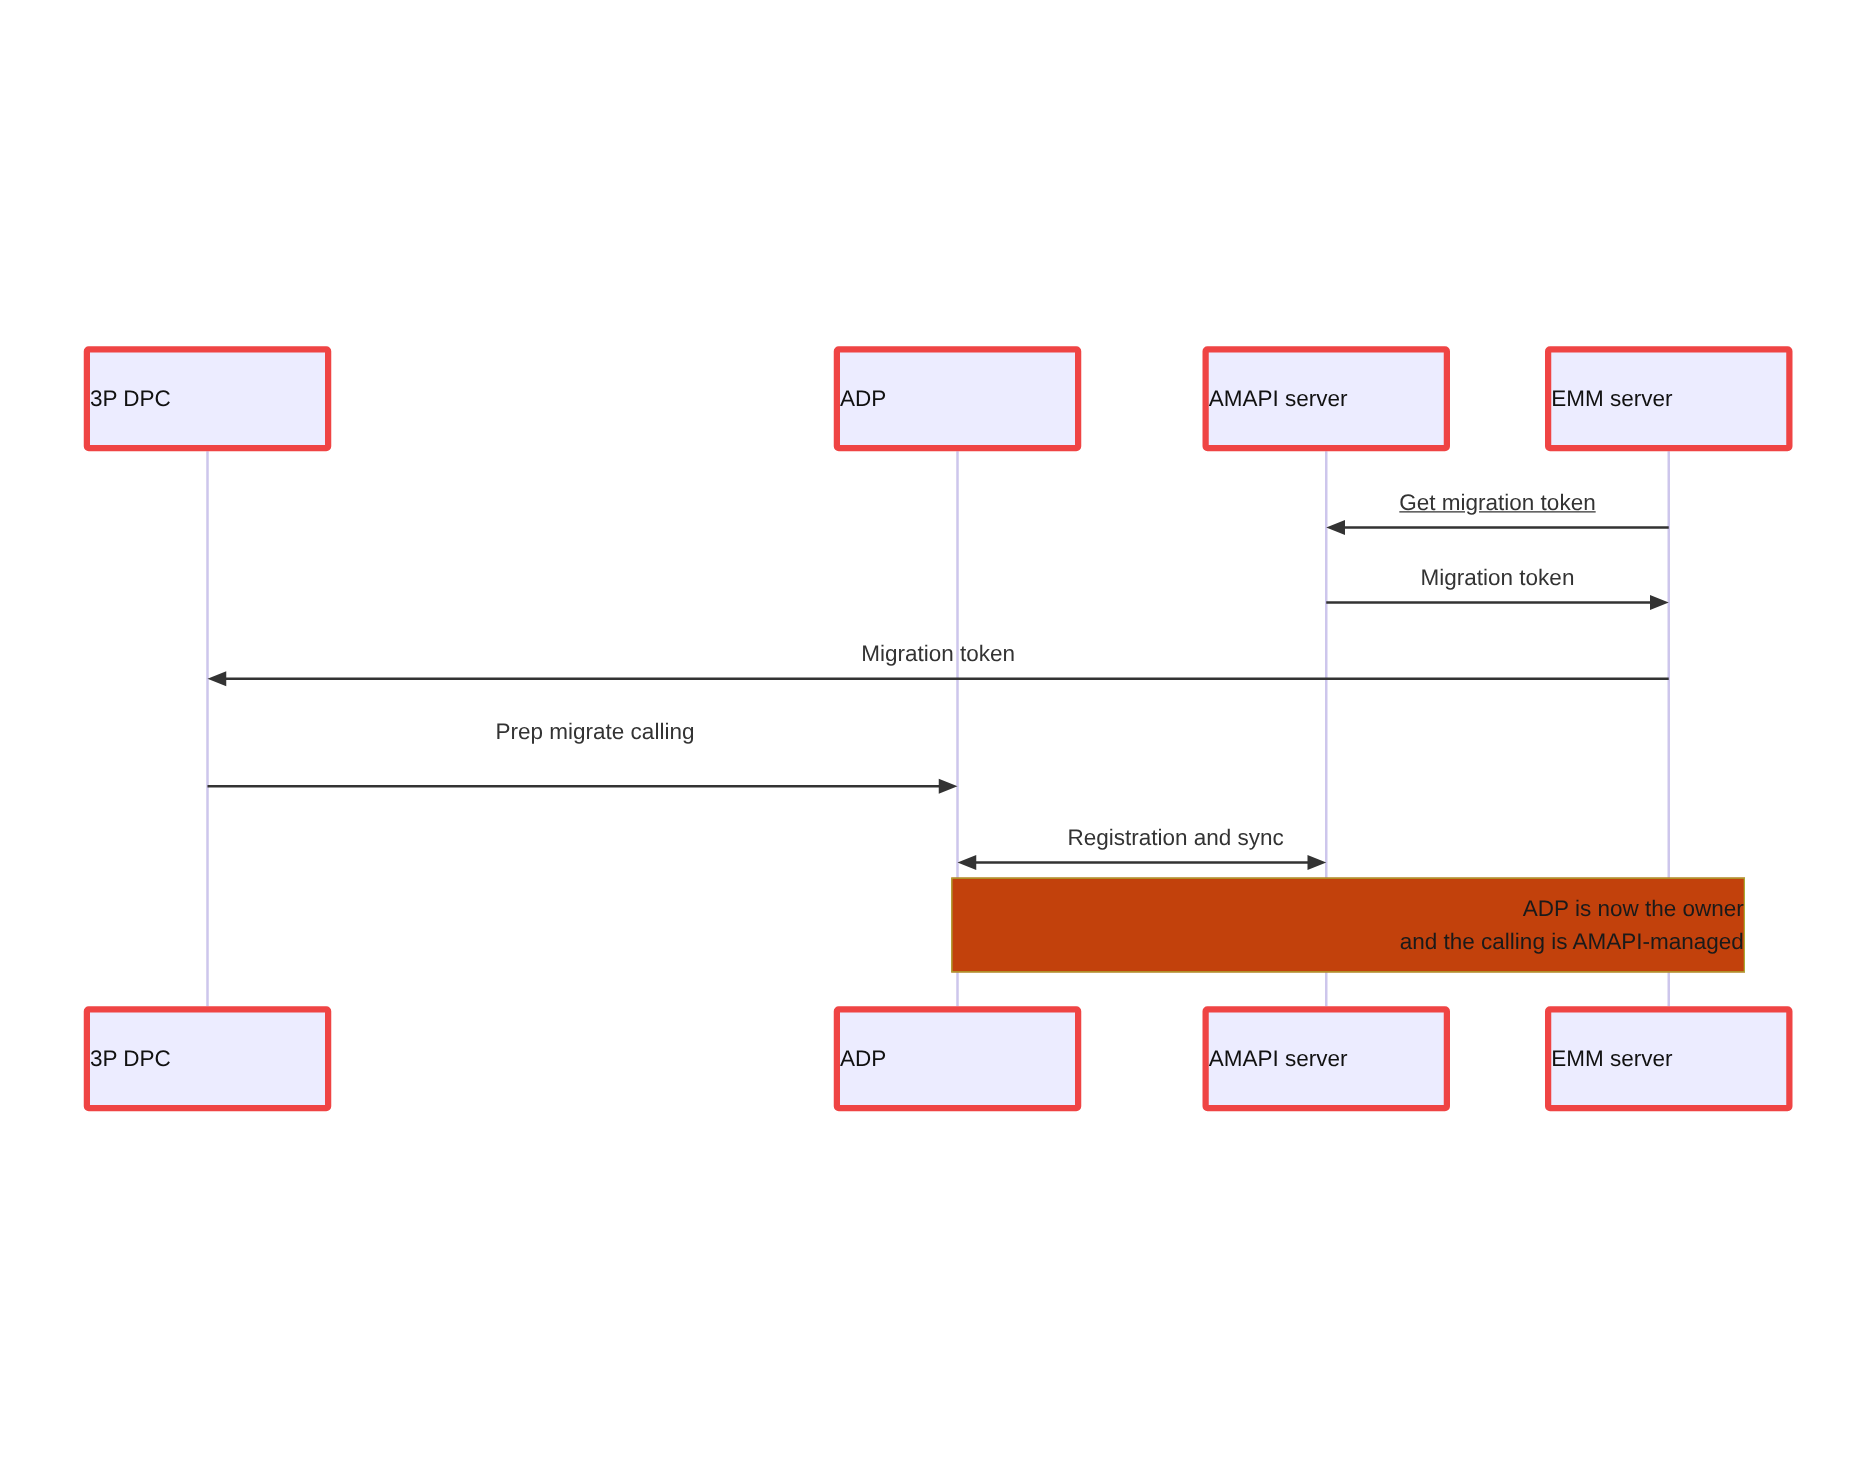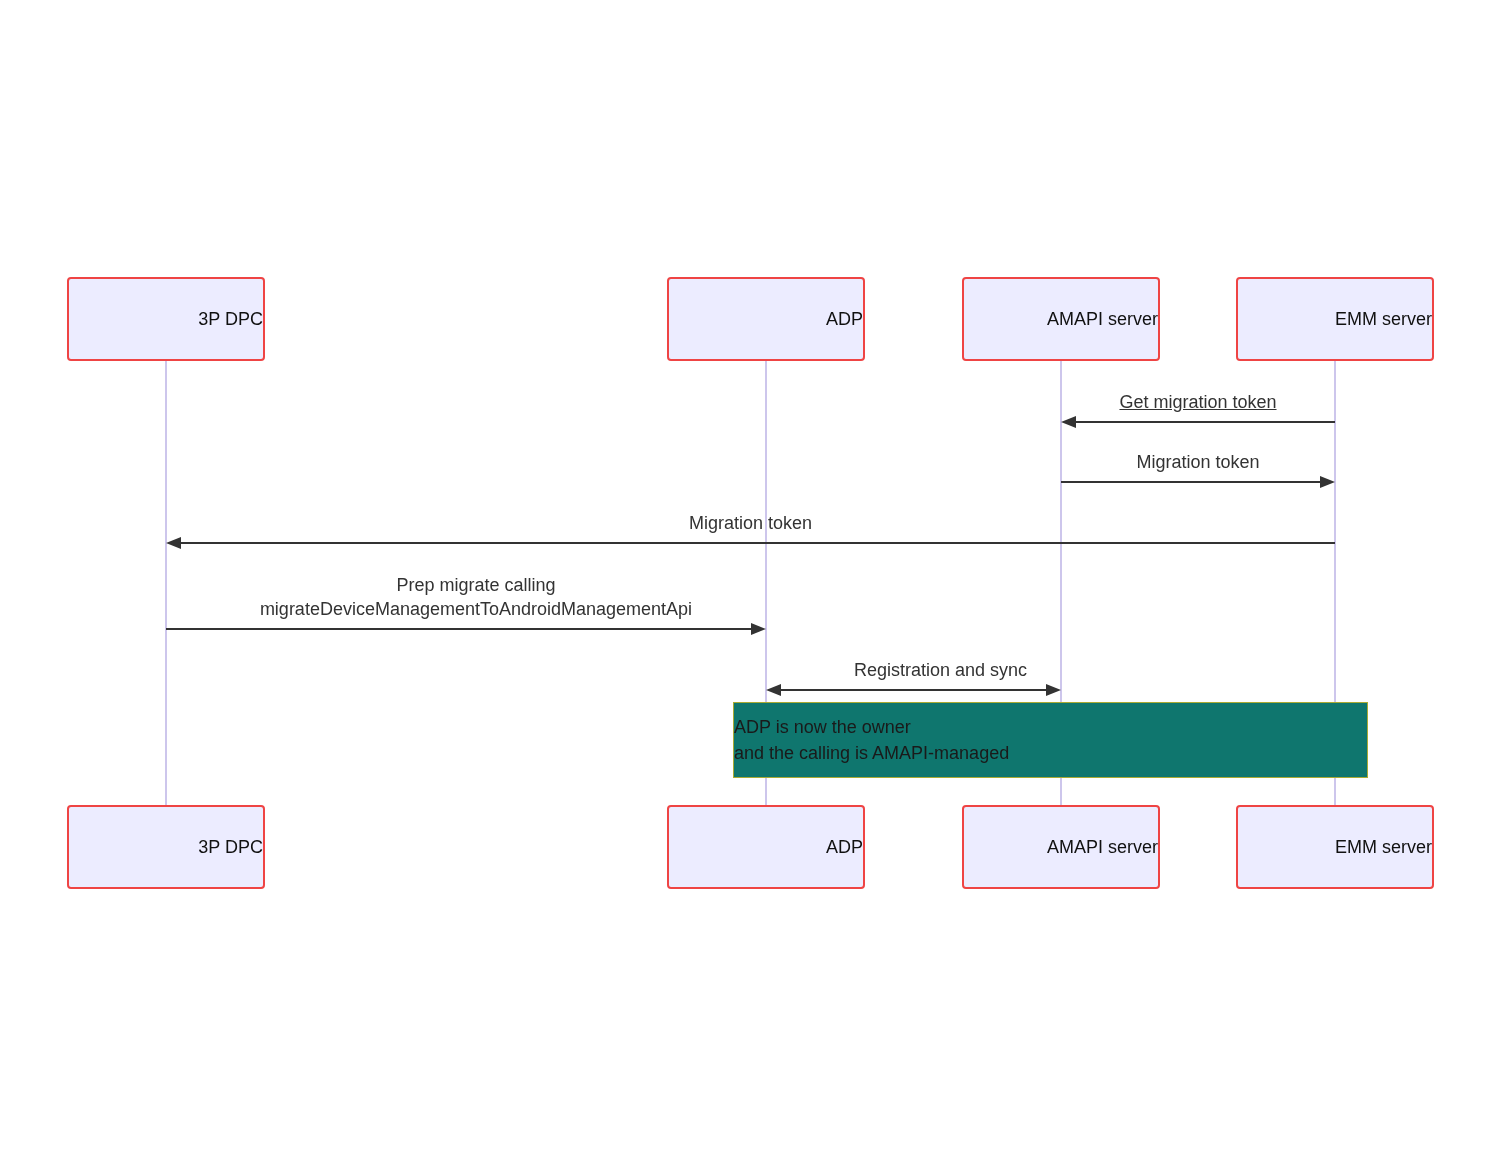--- a/index.html
+++ b/index.html
@@ -17,28 +17,27 @@
     top: 361px;
     height: 444px;
     width: 2px;
     background: #CDC6EC;
   }
   .actor {
     position: absolute;
     width: 198px;
     height: 84px;
     background: #ECECFF;
-    border: 2px solid #ef4444;
+    border: 5px solid #ef4444;
     border-radius: 4px;
     display: flex;
     align-items: center;
-    justify-content: flex-end;
+    justify-content: flex-start;
     font-size: 18px;
     color: #111111;
-    padding-left: 46px;
   }
   .actor.top { top: 277px; }
   .actor.bottom { top: 805px; }
   .msg-label {
     position: absolute;
     color: #333333;
     font-size: 18px;
     line-height: 24px;
     text-align: center;
   }
@@ -52,30 +51,30 @@
     position: absolute;
     width: 0;
     height: 0;
     border-top: 6px solid transparent;
     border-bottom: 6px solid transparent;
   }
   .arrowhead.left  { border-right: 15px solid #333333; }
   .arrowhead.right { border-left: 15px solid #333333; }
   .note {
     position: absolute;
-    left: 733px;
+    left: 761px;
     top: 702px;
     width: 635px;
     height: 76px;
-    background: #0f766e;
+    background: #c2410c;
     border: 1px solid #AAAA33;
     color: #1a1a1a;
     font-size: 18px;
     line-height: 26px;
-    text-align: left;
+    text-align: right;
     display: flex;
     flex-direction: column;
     justify-content: center;
   }
 </style>
 </head>
 <body>
 
 <div class="canvas">
 
@@ -111,21 +110,20 @@
 
   <div class="message">
     <div class="msg-label" style="left:166px; top:511px; width:1169px;">Migration token</div>
     <div class="msg-line" style="left:178px; top:542px; width:1157px;"></div>
     <div class="arrowhead left" style="left:166px; top:537px;"></div>
   </div>
 
   <div class="message">
     <div class="msg-label" style="left:166px; top:573px; width:600px;padding-left:20px;">
       <span>Prep migrate calling</span>
-      <span>migrateDeviceManagementToAndroidManagementApi</span>
     </div>
     <div class="msg-line" style="left:166px; top:628px; width:587px;"></div>
     <div class="arrowhead right" style="left:751px; top:623px;"></div>
   </div>
 
   <div class="message">
     <div class="msg-label" style="left:766px; top:658px; width:349px;">Registration and sync</div>
     <div class="msg-line" style="left:778px; top:689px; width:271px;"></div>
     <div class="arrowhead left" style="left:766px; top:684px;"></div>
     <div class="arrowhead right" style="left:1046px; top:684px;"></div>

